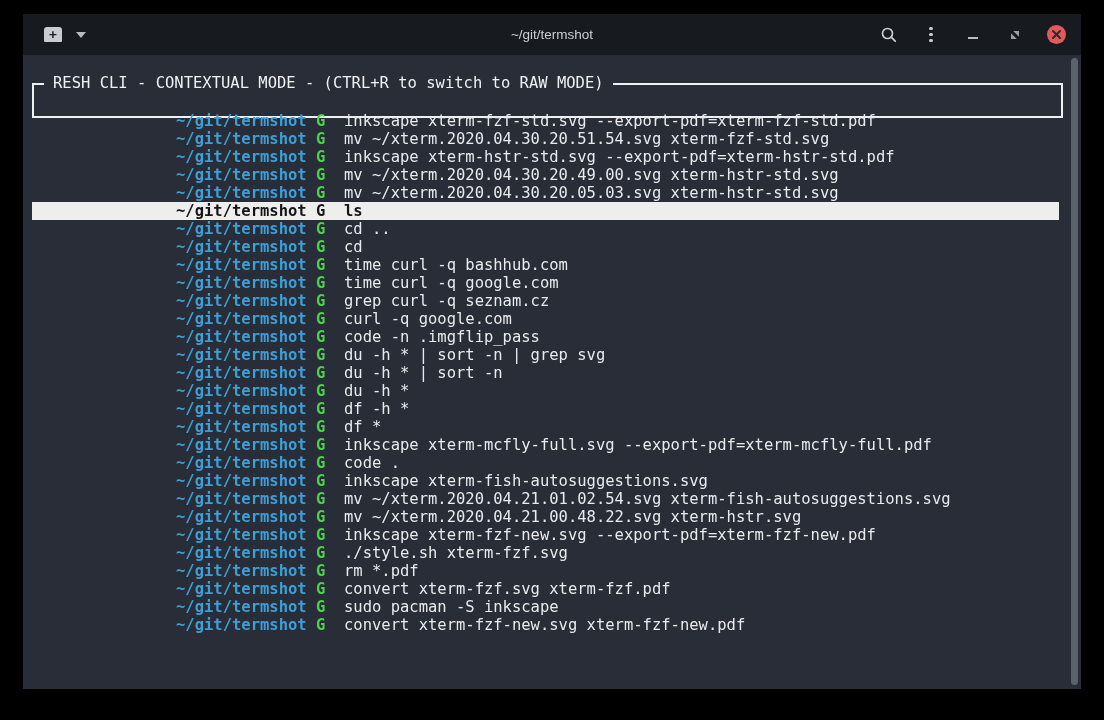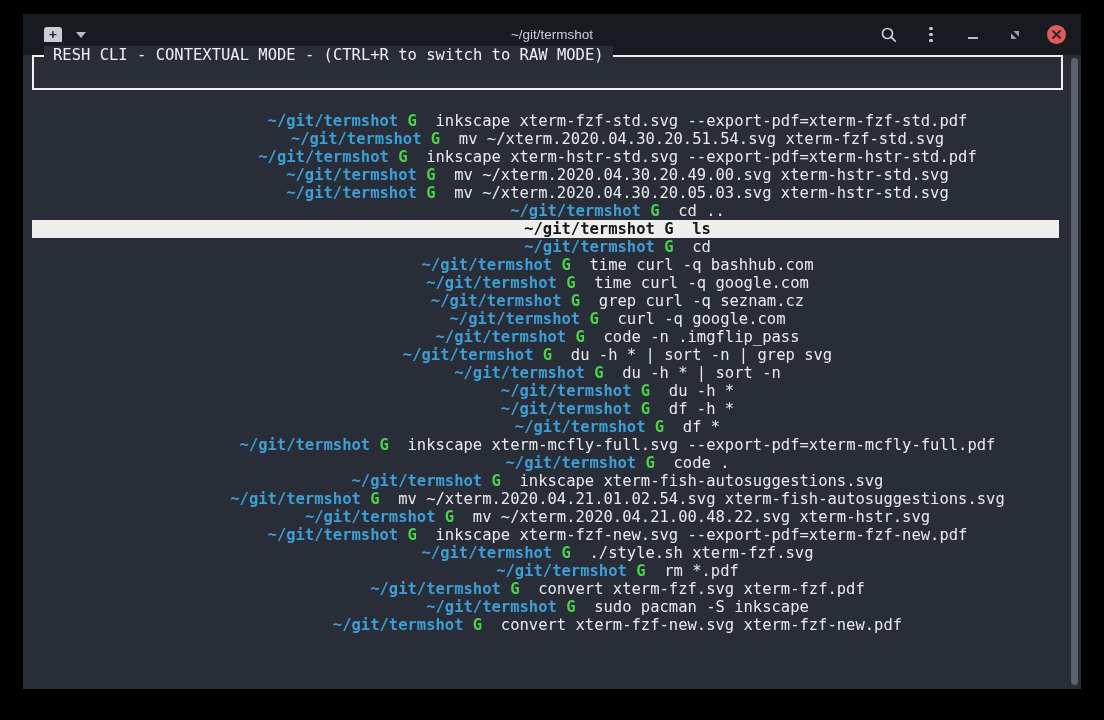--- a/index.html
+++ b/index.html
@@ -43,29 +43,29 @@
   .close-btn{
     width:19px;height:19px;border-radius:50%;background:var(--close-red,#e25b5c);
     display:flex;align-items:center;justify-content:center;
   }
   
   .terminal{
     position:relative;height:634px;
     font-size:15.5px;line-height:18px;color:var(--fg,#e8eaed);
   }
   .resh-box{
-    position:absolute;left:9px;top:0;width:1031px;height:35px;
+    position:absolute;left:9px;top:28px;width:1031px;height:35px;
     border:2px solid #eef0f2;box-sizing:border-box;
   }
   .resh-box .box-title{
     position:absolute;top:-11px;left:10px;background:var(--term-bg,#292d37);
     padding:0 9px;color:#eef0f2;white-space:pre;
   }
   .resh-input{position:absolute;left:8px;top:4px;right:8px;bottom:2px;}
-  .history{position:absolute;top:57px;left:0;text-align:center;}
+  .history{position:absolute;top:57px;left:0;}
   .row{
     height:18px;margin-left:9px;width:1027px;box-sizing:border-box;
     padding-left:144px;white-space:pre;
   }
   .row .path{color:var(--path-blue,#3d9fd6);font-weight:bold;}
   .row .marker{color:var(--marker-green,#4ad44a);font-weight:bold;}
   .row.highlighted{
     background:var(--highlight-bg,#eeeeec);color:#15151a;font-weight:bold;
   }
   .row.highlighted .path,.row.highlighted .marker{color:inherit;}
@@ -127,22 +127,22 @@
       <span class="box-title">RESH CLI - CONTEXTUAL MODE - (CTRL+R to switch to RAW MODE)</span>
       <div class="resh-input"></div>
     </div>
 
     <div class="history">
         <div class="row"><span class="path">~/git/termshot</span><span class="marker"> G  </span><span class="cmd">inkscape xterm-fzf-std.svg --export-pdf=xterm-fzf-std.pdf</span></div>
         <div class="row"><span class="path">~/git/termshot</span><span class="marker"> G  </span><span class="cmd">mv ~/xterm.2020.04.30.20.51.54.svg xterm-fzf-std.svg</span></div>
         <div class="row"><span class="path">~/git/termshot</span><span class="marker"> G  </span><span class="cmd">inkscape xterm-hstr-std.svg --export-pdf=xterm-hstr-std.pdf</span></div>
         <div class="row"><span class="path">~/git/termshot</span><span class="marker"> G  </span><span class="cmd">mv ~/xterm.2020.04.30.20.49.00.svg xterm-hstr-std.svg</span></div>
         <div class="row"><span class="path">~/git/termshot</span><span class="marker"> G  </span><span class="cmd">mv ~/xterm.2020.04.30.20.05.03.svg xterm-hstr-std.svg</span></div>
+        <div class="row highlighted"><span class="path">~/git/termshot</span><span class="marker"> G  </span><span class="cmd">ls</span></div>
         <div class="row"><span class="path">~/git/termshot</span><span class="marker"> G  </span><span class="cmd">cd ..</span></div>
-        <div class="row highlighted"><span class="path">~/git/termshot</span><span class="marker"> G  </span><span class="cmd">ls</span></div>
         <div class="row"><span class="path">~/git/termshot</span><span class="marker"> G  </span><span class="cmd">cd</span></div>
         <div class="row"><span class="path">~/git/termshot</span><span class="marker"> G  </span><span class="cmd">time curl -q bashhub.com</span></div>
         <div class="row"><span class="path">~/git/termshot</span><span class="marker"> G  </span><span class="cmd">time curl -q google.com</span></div>
         <div class="row"><span class="path">~/git/termshot</span><span class="marker"> G  </span><span class="cmd">grep curl -q seznam.cz</span></div>
         <div class="row"><span class="path">~/git/termshot</span><span class="marker"> G  </span><span class="cmd">curl -q google.com</span></div>
         <div class="row"><span class="path">~/git/termshot</span><span class="marker"> G  </span><span class="cmd">code -n .imgflip_pass</span></div>
         <div class="row"><span class="path">~/git/termshot</span><span class="marker"> G  </span><span class="cmd">du -h * | sort -n | grep svg</span></div>
         <div class="row"><span class="path">~/git/termshot</span><span class="marker"> G  </span><span class="cmd">du -h * | sort -n</span></div>
         <div class="row"><span class="path">~/git/termshot</span><span class="marker"> G  </span><span class="cmd">du -h *</span></div>
         <div class="row"><span class="path">~/git/termshot</span><span class="marker"> G  </span><span class="cmd">df -h *</span></div>

